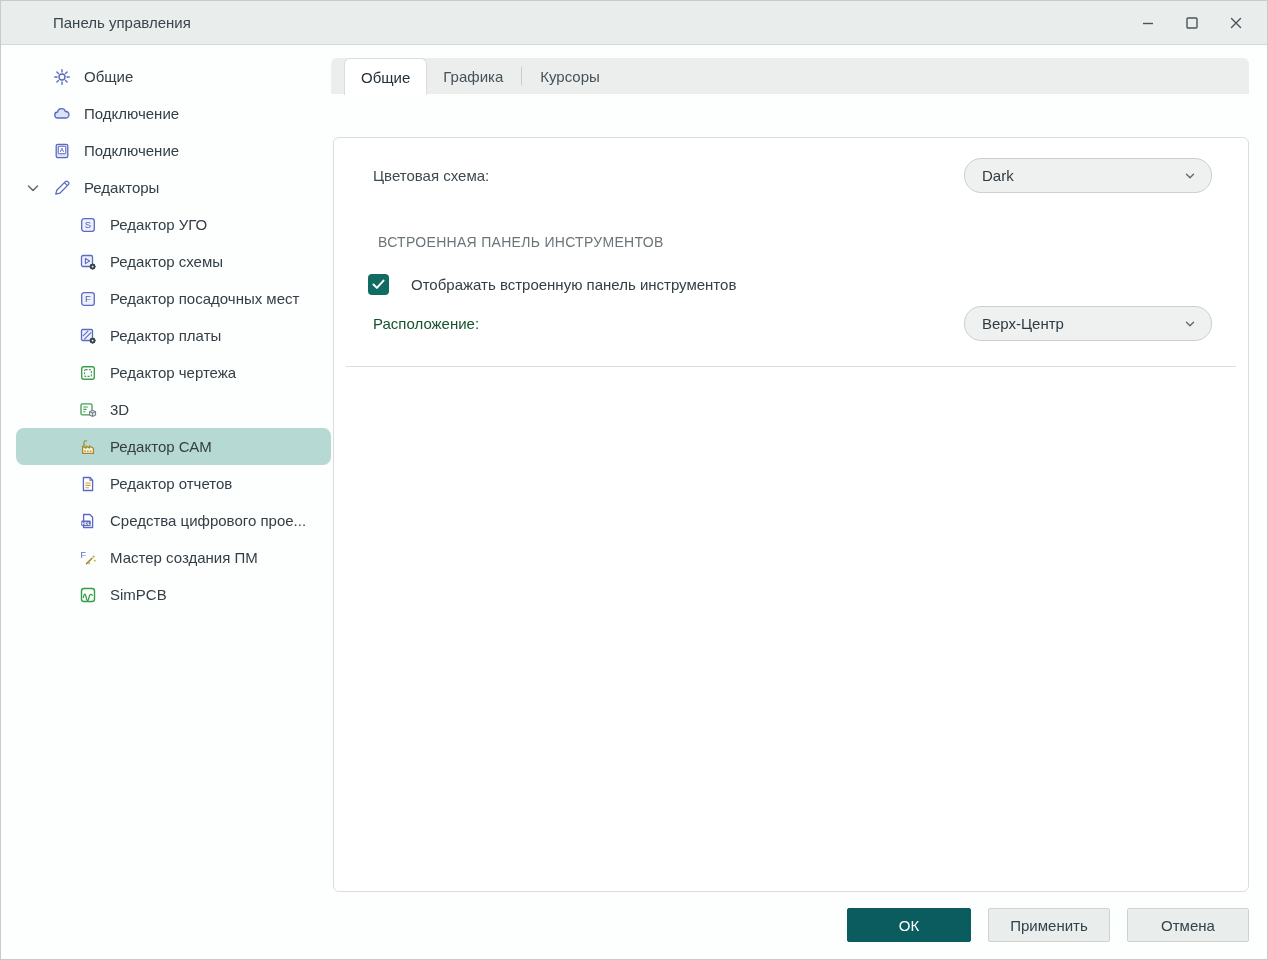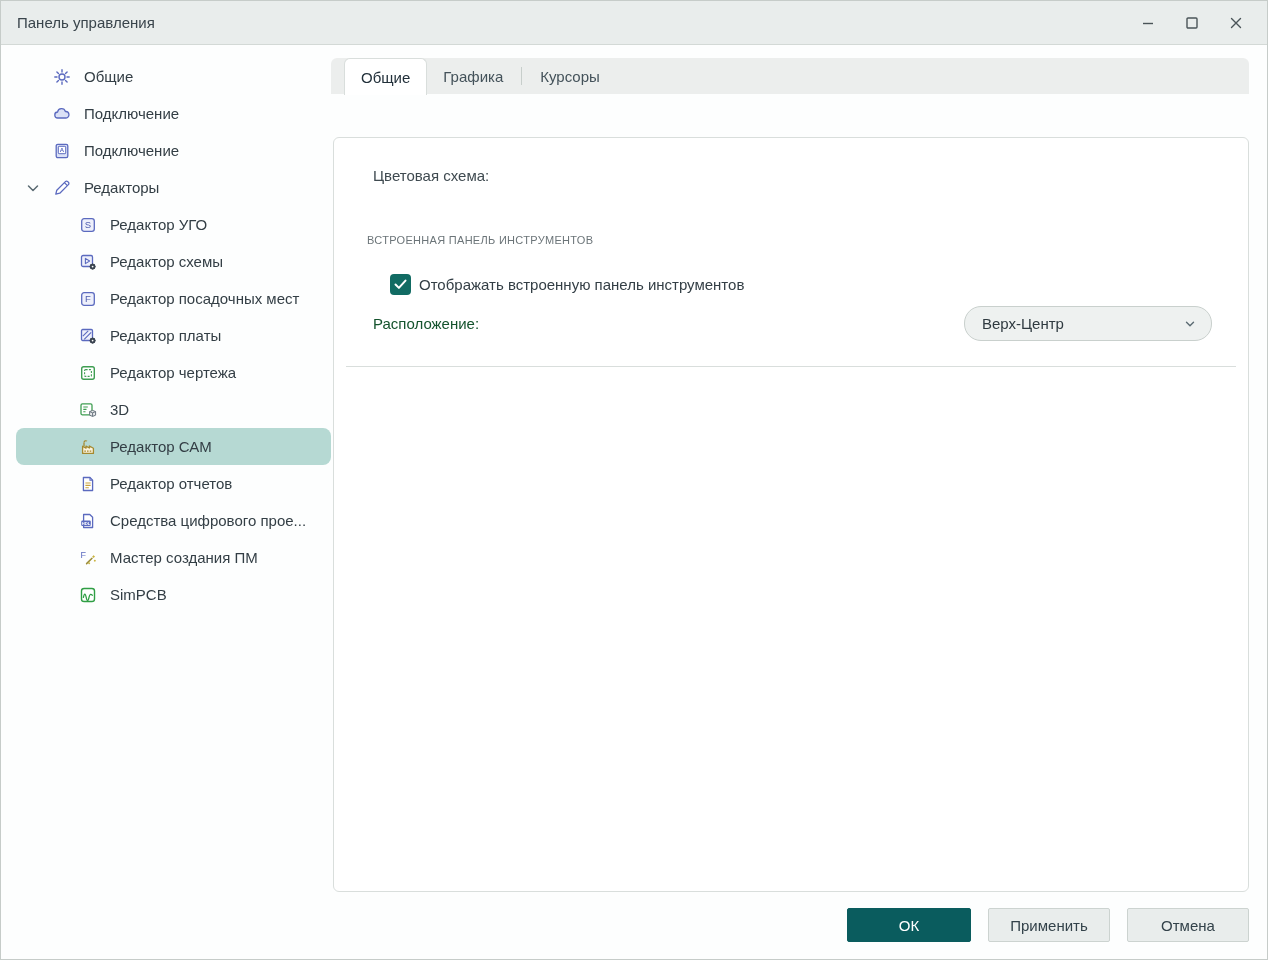--- a/index.html
+++ b/index.html
@@ -7,21 +7,21 @@
     position:relative;width:1268px;height:960px;margin:0 auto;
     background:#fdfefe;font-family:"Liberation Sans",sans-serif;
     color:#38434a;box-sizing:border-box;border:1px solid #c6ccc9;overflow:hidden;
   }
   
   .titlebar{
     position:absolute;top:0;left:0;right:0;height:44px;
     background:#e9edec;border-bottom:1px solid #d3d9d6;
     display:flex;align-items:center;padding:0 16px;box-sizing:border-box;
   }
-  .titlebar .title{font-size:15px;color:#3a454c;}
+  .titlebar .title{font-size:15px;color:#3a454c;margin-left:36px;}
   .win-controls{margin-left:auto;display:flex;align-items:center;gap:14px;}
   .win-btn{width:30px;height:30px;display:flex;align-items:center;justify-content:center;
     background:transparent;border:none;cursor:default;}
   .win-btn svg{display:block;}
   
   .body{position:absolute;top:45px;left:0;right:0;bottom:0;}
   
   .sidebar{position:absolute;left:0;top:0;bottom:0;width:330px;padding-top:12px;box-sizing:border-box;}
   .side-item{
     height:37px;margin-left:15px;display:flex;align-items:center;
@@ -57,22 +57,22 @@
   .dd{
     position:absolute;right:36px;width:248px;height:35px;box-sizing:border-box;
     background:#eef1f0;border:1px solid #c9d0cd;border-radius:17px;
     display:flex;align-items:center;justify-content:space-between;
     padding:0 14px 0 17px;font-size:15px;color:#2f3a40;cursor:default;
   }
   .dd .dd-chev{width:14px;height:14px;}
   .dd .dd-chev svg{display:block;width:100%;height:100%;}
   #dd-color{top:20px;}
   #dd-pos{top:168px;}
-  .section-title{position:absolute;left:33px;top:96px;font-size:11px;color:#6b7478;letter-spacing:.3px;}
-  .check-row{position:absolute;left:56px;top:136px;display:flex;align-items:center;gap:8px;}
+  .section-title{position:absolute;left:44px;top:96px;font-size:14px;color:#6b7478;letter-spacing:.3px;}
+  .check-row{position:absolute;left:34px;top:136px;display:flex;align-items:center;gap:22px;}
   .checkbox{
     width:21px;height:21px;border-radius:4px;background:#116b63;
     display:flex;align-items:center;justify-content:center;flex:0 0 21px;
   }
   .checkbox svg{display:block;}
   .check-label{font-size:15px;color:#333e45;}
   .row-pos-label{position:absolute;left:39px;top:168px;height:35px;display:flex;align-items:center;font-size:15px;color:#14532d;}
   .divider{position:absolute;left:12px;right:12px;top:228px;height:1px;background:#d9dedc;}
   
   .footer{position:absolute;right:18px;bottom:17px;display:flex;gap:17px;}
@@ -307,20 +307,28 @@
     <div class="main">
       <div class="tabstrip" id="tabstrip">
           <div class="tab active">Общие</div>
           <div class="tab">Графика</div>
           <span class="tab-sep"></span>
           <div class="tab">Курсоры</div>
         </div>
 
       <div class="card">
         <div class="row-color-label">Цветовая схема:</div>
+        <div class="dd" id="dd-color">
+          <span>Dark</span>
+          <span class="dd-chev">
+              <svg viewBox="0 0 16 16">
+                <path d="M4 6l4 4 4-4" fill="none" stroke="#5a6a72" stroke-width="1.6" stroke-linecap="round" stroke-linejoin="round"></path>
+              </svg>
+            </span>
+        </div>
 
         <div class="section-title">ВСТРОЕННАЯ ПАНЕЛЬ ИНСТРУМЕНТОВ</div>
 
         <div class="check-row">
           <span class="checkbox">
             <svg width="13" height="11" viewBox="0 0 13 11">
                 <path d="M1.5 5.5l3.4 3.4L11.5 1.6" fill="none" stroke="#ffffff" stroke-width="2" stroke-linecap="round" stroke-linejoin="round"></path>
               </svg>
           </span>
           <span class="check-label">Отображать встроенную панель инструментов</span>

